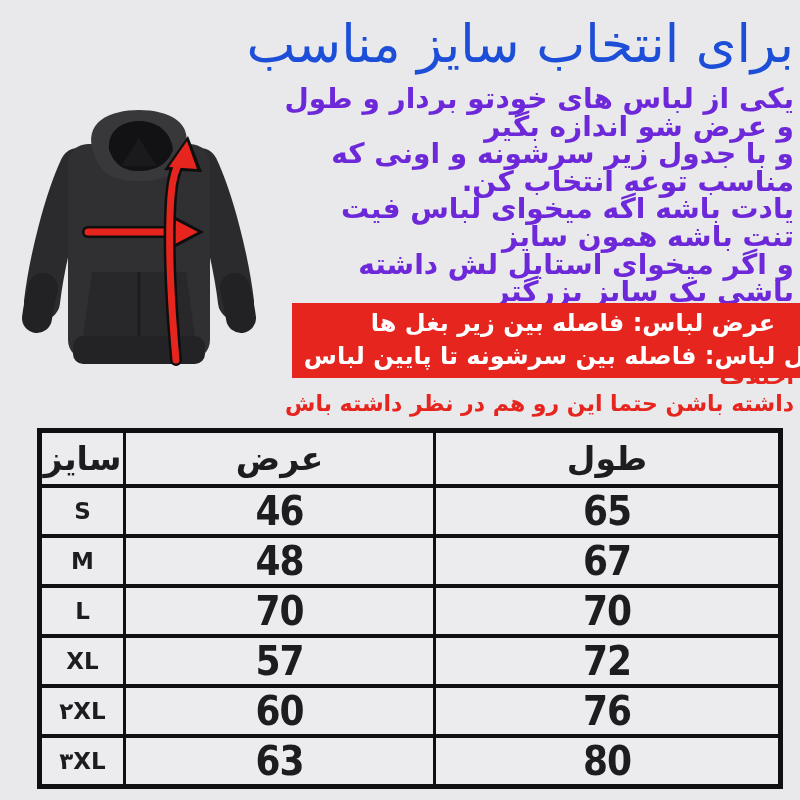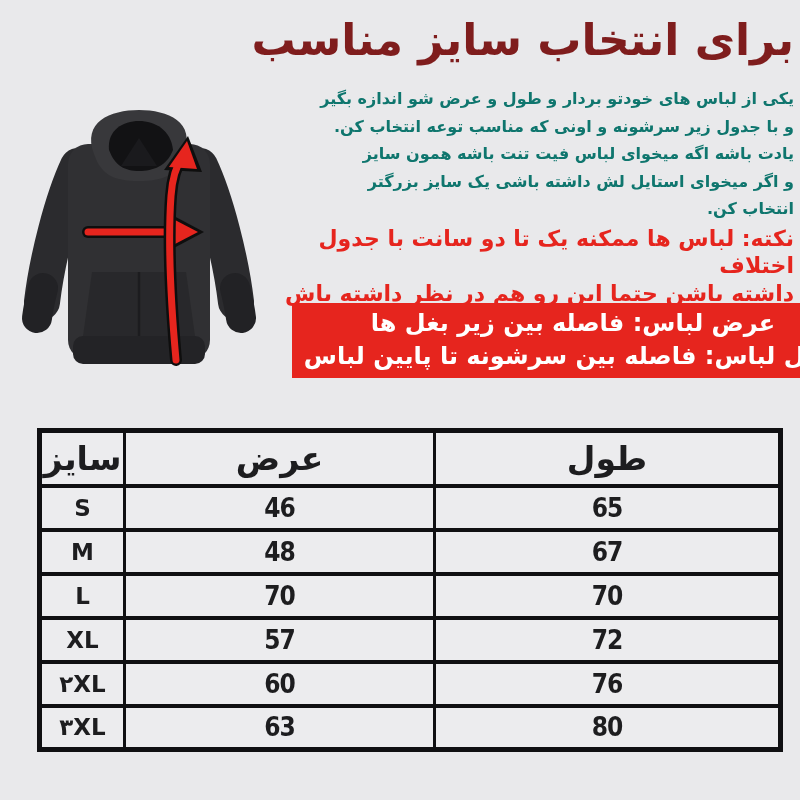--- a/index.html
+++ b/index.html
@@ -8,29 +8,29 @@
     position:relative;
     width:800px; height:800px;
     background:#e9e9eb;
     font-family:"DejaVu Sans", sans-serif;
     overflow:hidden;
     color:#1d1d1f;
   }
   .page-title {
     position:absolute; top:14px; right:6px;
     direction:rtl; text-align:right;
-    font-size:44px; font-weight:bold; letter-spacing:-1px;
-    color:#7f1d1d; white-space:nowrap;
+    font-size:52px; font-weight:normal; letter-spacing:-1px;
+    color:#1d4ed8; white-space:nowrap;
   }
   .text-col {
     position:absolute; top:85px; right:6px; width:514px;
     direction:rtl; text-align:right;
   }
   .intro-line {
-    font-size:16px; font-weight:bold; line-height:27.6px; color:#0f766e;
+    font-size:28px; font-weight:bold; line-height:27.6px; color:#6d28d9;
   }
   .note-block { margin-top:2px; }
   .note-line {
     font-size:22px; font-weight:bold; line-height:27.4px; color:#e6251e;
   }
   .definition-box {
     position:absolute; left:292px; top:303px; width:562px; height:75px;
     background:#e6251e; color:#ffffff;
     direction:rtl; text-align:center;
     padding-top:4px;
@@ -57,21 +57,21 @@
   th.h-cell {
     height:55px; font-size:33px; font-weight:bold; direction:rtl;
   }
   .col-size { width:85px; }
   .col-width { width:310px; }
   .col-length { width:346px; }
   td.size-cell {
     height:44px; font-size:23px; font-weight:bold; letter-spacing:0px;
   }
   td.num-cell {
-    font-size:26px; font-weight:bold; letter-spacing:-1px;
+    font-size:40px; font-weight:bold; letter-spacing:-1px;
     font-stretch:condensed;
   }
 </style>
 </head>
 <body>
 
 <div class="page-title">برای انتخاب سایز مناسب</div>
 
 <div class="text-col">
   <div class="intro-block">

